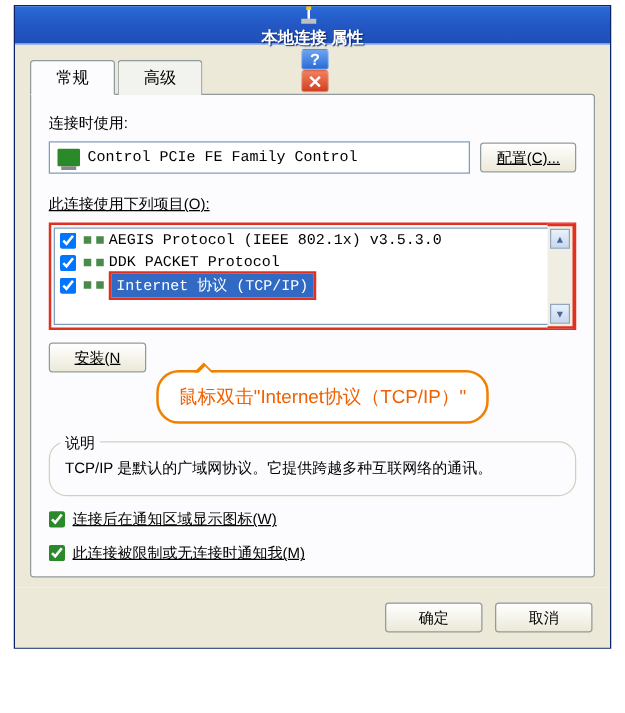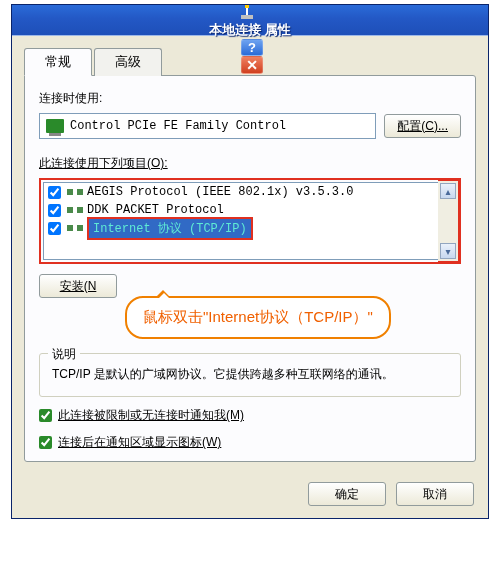--- a/index.html
+++ b/index.html
@@ -27,30 +27,30 @@
 .listwrap { border:2px solid #e03020; padding:2px; position:relative; }
 .listbox { height:78px; border:1px solid #7f9db9; background:#fff; overflow:hidden; font-family:"Courier New",monospace; font-size:12px;}
 .listrow { display:flex; align-items:center; height:18px; padding:0 4px;}
 .listrow input[type=checkbox]{ margin-right:6px;}
 .proticon { width:16px; height:12px; margin-right:4px; display:inline-block; position:relative;}
 .proticon::before{content:"";position:absolute;width:6px;height:6px;background:#4a8a4a;left:0;top:3px;}
 .proticon::after{content:"";position:absolute;width:6px;height:6px;background:#4a8a4a;right:0;top:3px;}
 .listrow .txt { white-space:nowrap;}
 .listrow.sel { }
 .selblock { border:2px solid #e03020; display:inline-block; }
-.selblock .txt { background:#316ac5; color:#5eead4; padding:1px 4px; display:inline-block; }
+.selblock .txt { background:#316ac5; color:#ffffff; padding:1px 4px; display:inline-block; }
 .scrollred { position:absolute; right:-1px; top:-1px; bottom:-1px; width:22px; border:2px solid #e03020; border-left:none; display:flex; flex-direction:column; align-items:center; justify-content:space-between; background:#f0eee2; padding:2px;}
 .sbtn { width:16px; height:16px; border:1px solid #93a6c0; background:linear-gradient(#eaf1fb,#c8d8ef); display:flex; align-items:center; justify-content:center; color:#4a6a9a; font-size:10px;}
 .btnrow { display:flex; gap:6px; margin-top:10px;}
 .btnrow .btn { flex:0 0 auto; min-width:78px;}
 .callout { position:relative; margin-top:-2px; margin-left:86px; z-index:5;}
 .callout .bubble { border:2px solid #f08000; border-radius:18px; background:#fff; padding:10px 16px; color:#f06000; font-size:15px; font-weight:500; display:inline-block;}
 .callout .point { position:absolute; left:30px; top:-14px; width:0; height:0; border:8px solid transparent; border-bottom-color:#f08000;}
 .callout .point::after{content:"";position:absolute;left:-6px;top:-4px;border:7px solid transparent;border-bottom-color:#fff;}
-.fieldset { border:1px solid #d0d0bf; border-radius:3px; padding:10px 12px 12px 12px; margin-top:14px; position:relative;}
+.fieldset { border:1px solid #d0d0bf; border-radius:14px; padding:10px 12px 12px 12px; margin-top:14px; position:relative;}
 .fieldset .legend { position:absolute; top:-8px; left:8px; background:#fcfcfe; padding:0 4px; font-size:12px;}
 .desc { line-height:1.7; }
 .chkrow { display:flex; align-items:center; margin-top:10px;}
 .chkrow input { margin-right:6px; accent-color:#2a8a2a;}
 .footer { display:flex; justify-content:flex-end; gap:10px; padding:12px 14px; background:#ece9d8;}
 .footer .btn { min-width:78px;}
 .underline { text-decoration: underline; }
 </style>
 </head>
 <body>
@@ -118,25 +118,25 @@
         <div class="bubble">鼠标双击"Internet协议（TCP/IP）"</div>
       </div>
 
       <div class="fieldset">
         <div class="legend">说明</div>
         <div class="desc">TCP/IP 是默认的广域网协议。它提供跨越多种互联网络的通讯。</div>
       </div>
 
       <div class="chkrow">
         <input type="checkbox" checked="" style="">
-        <span class="underline">此连接被限制或无连接时通知我(M)</span>
+        <span class="underline">连接后在通知区域显示图标(W)</span>
       </div>
       <div class="chkrow">
         <input type="checkbox" checked="" style="">
-        <span class="underline">连接后在通知区域显示图标(W)</span>
+        <span class="underline">此连接被限制或无连接时通知我(M)</span>
       </div>
     </div>
   </div>
   <div class="footer">
     <button class="btn">确定</button>
     <button class="btn">取消</button>
   </div>
 </div>
 
 </body></html>

